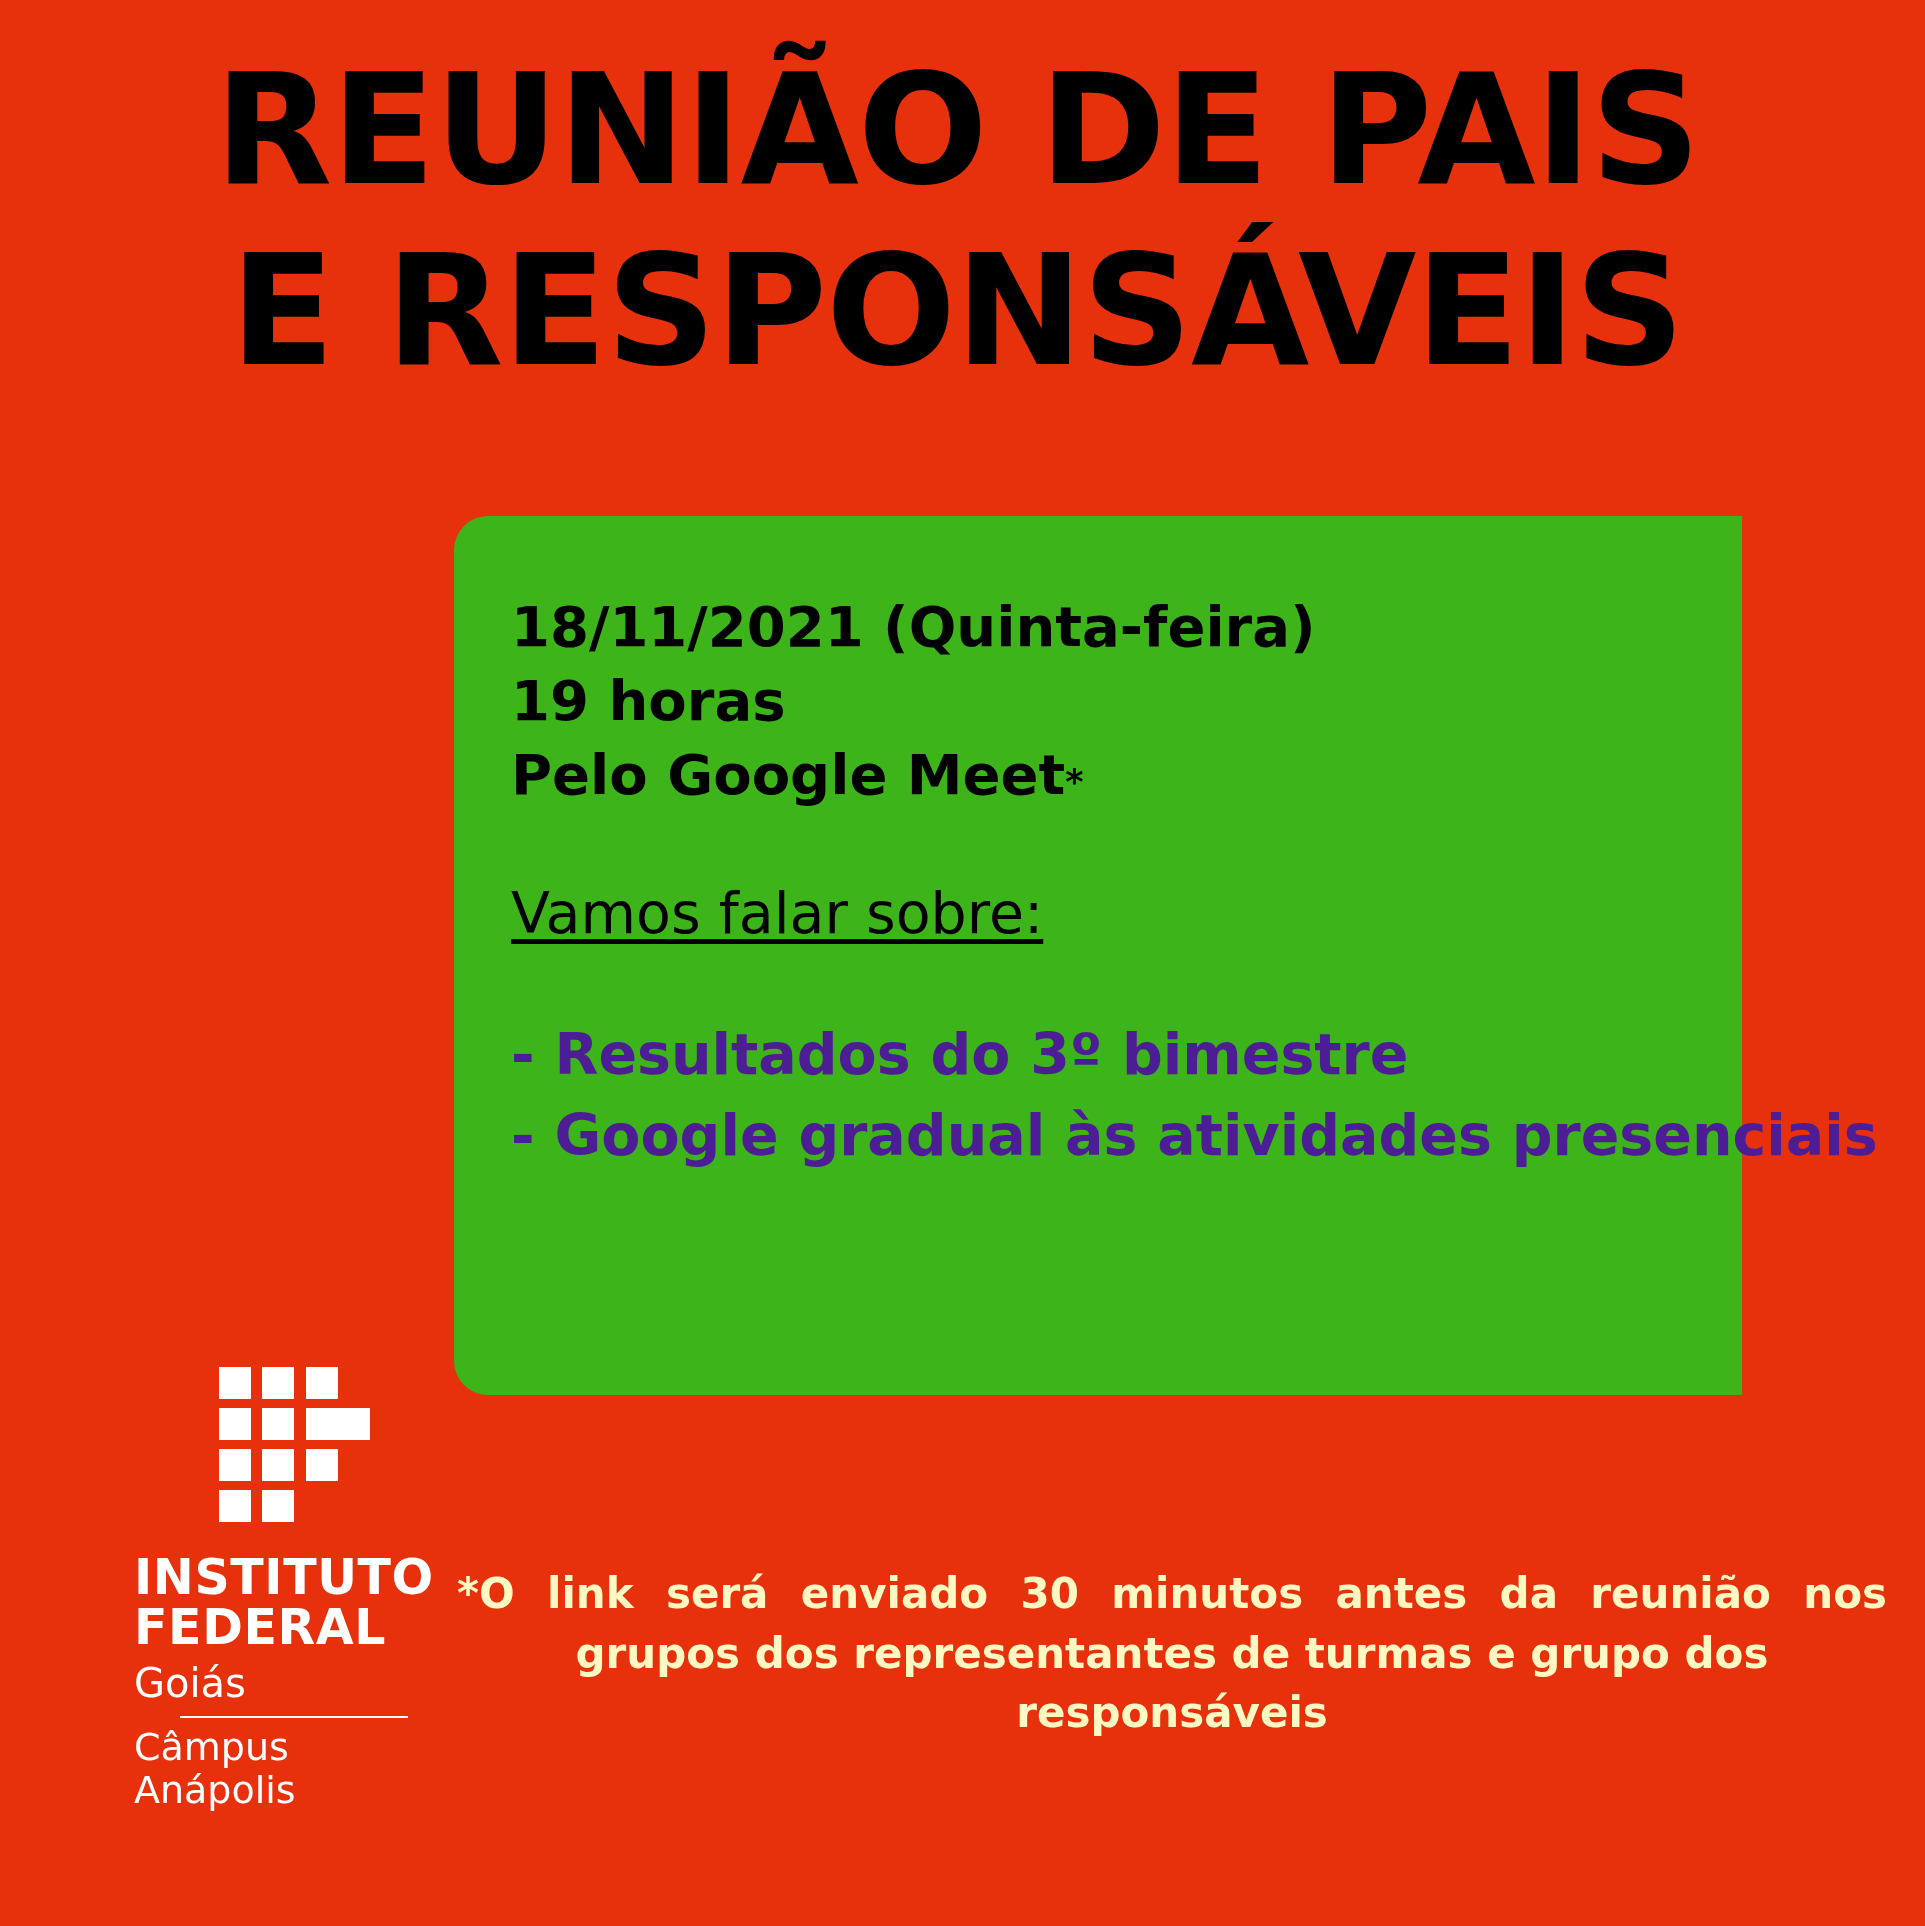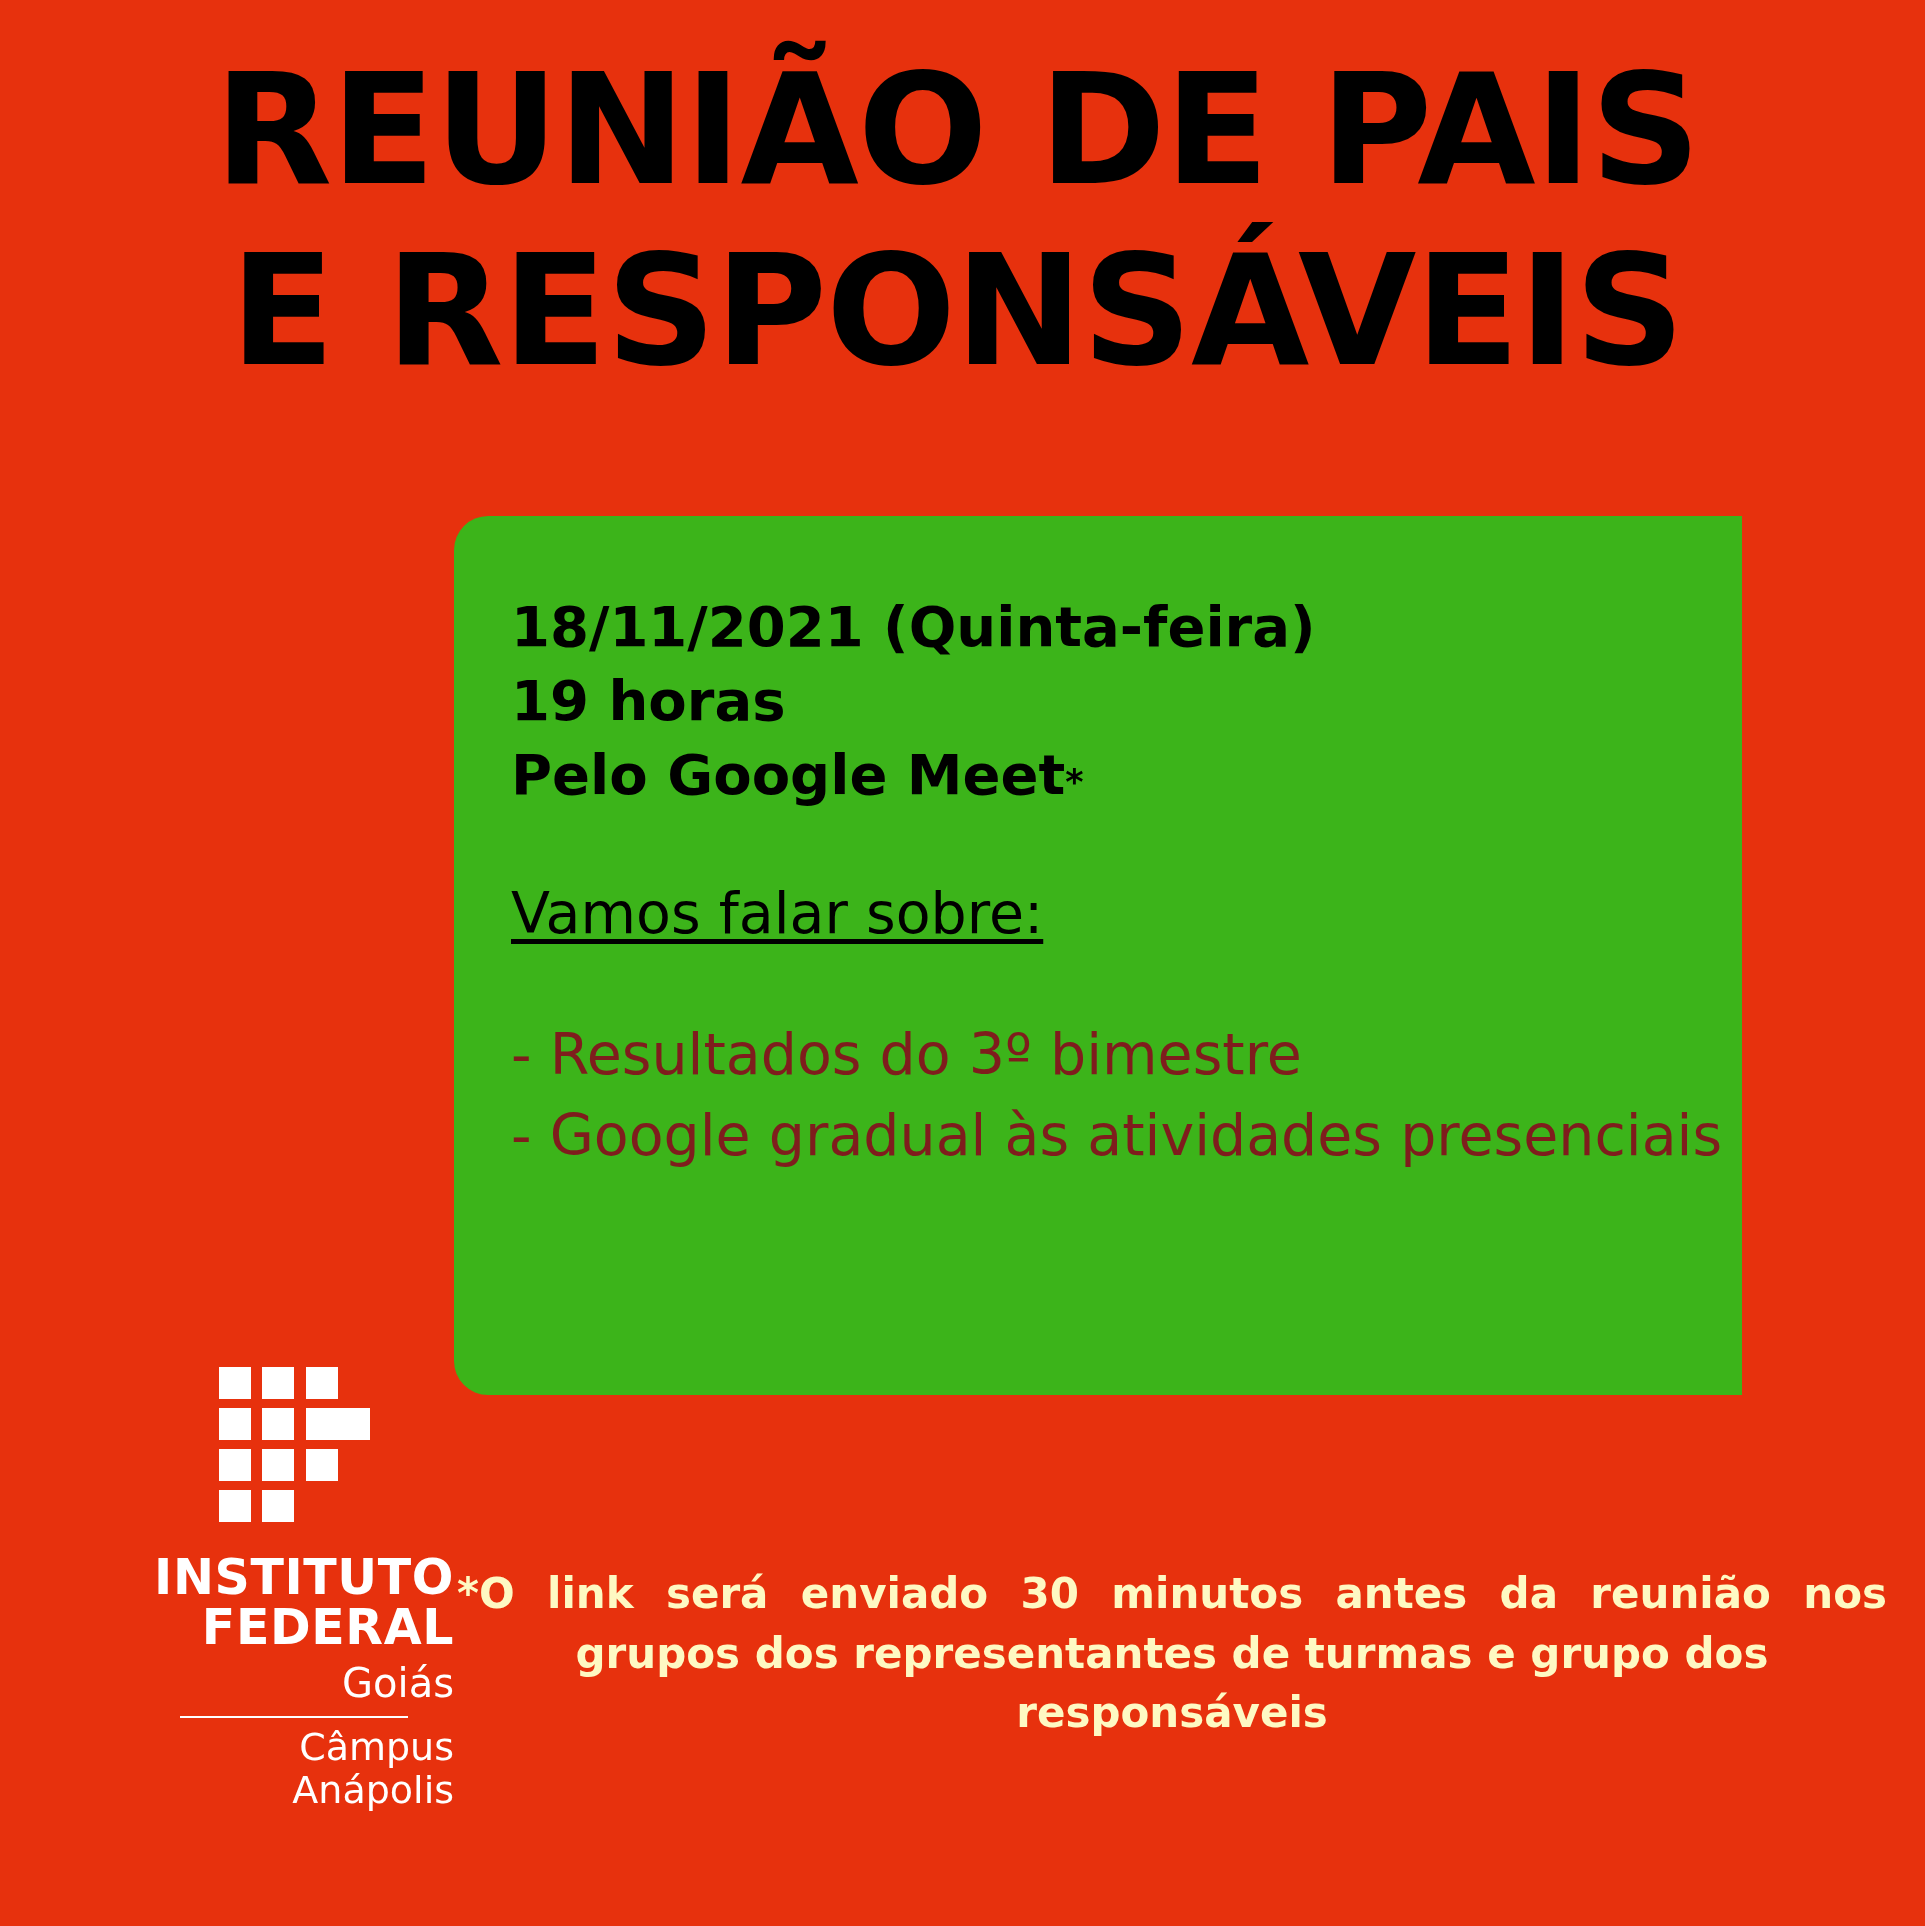--- a/index.html
+++ b/index.html
@@ -68,35 +68,35 @@
     font-weight: 400;
     font-size: 57px;
     text-decoration: underline;
     text-underline-offset: 5.7px;
     display: inline-block;
   }
   .bullets {
     margin-top: 68px;
   }
   .bullet {
-    color: #7f1d1d;
-    font-weight: 400;
+    color: #4c1d95;
+    font-weight: 700;
     font-size: 57px;
     line-height: 1.42;
     white-space: nowrap;
   }
 
   
   .logo {
     position: absolute;
     left: 134px;
     top: 1367px;
     width: 320px;
     color: #ffffff;
-    text-align: right;
+    text-align: left;
   }
   .logo-mark {
     position: relative;
     width: 151px;
     height: 171px;
     margin: 0 auto 15px auto;
   }
   .logo-mark span {
     position: absolute;
     background: #ffffff;

